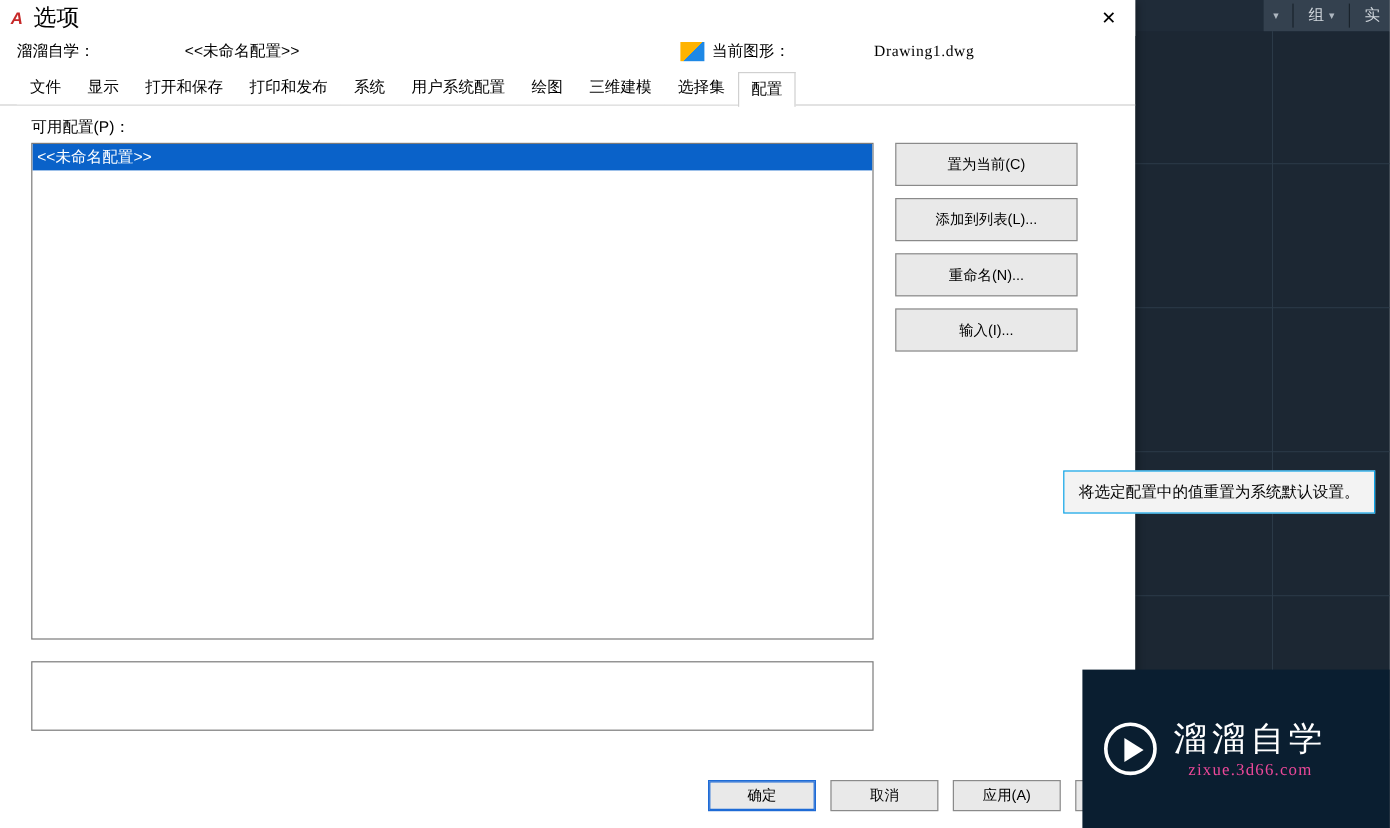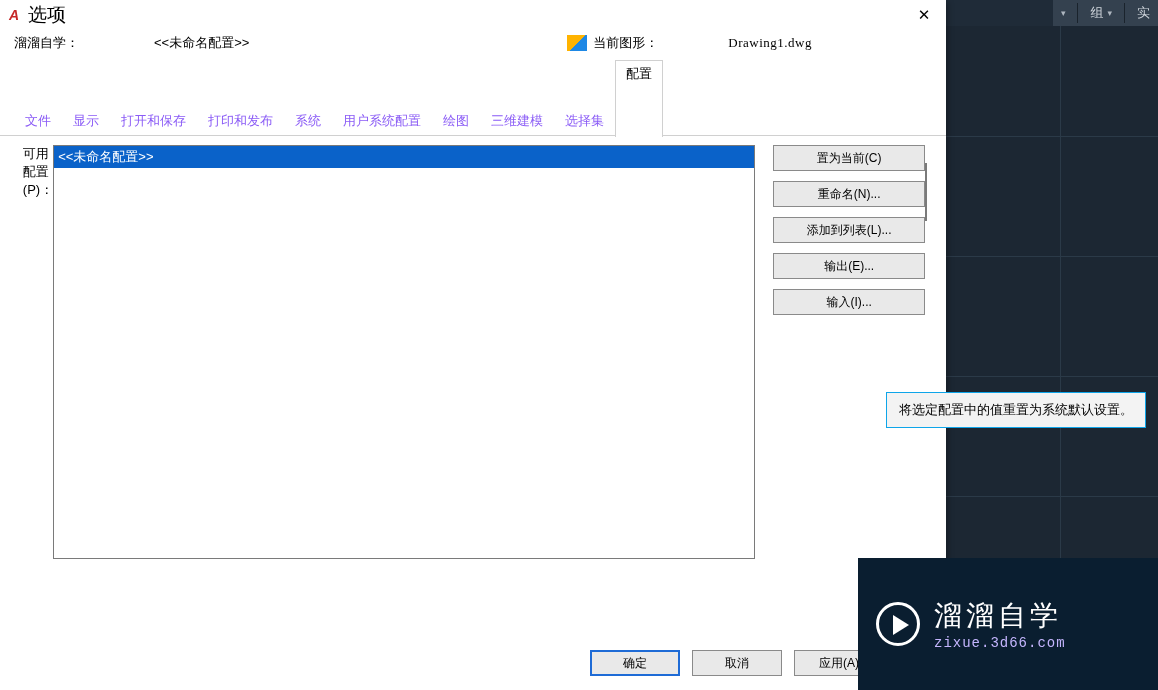--- a/index.html
+++ b/index.html
@@ -118,29 +118,28 @@
     position: relative;
     background: #fff;
   }
   .tab.active {
     border-color: #d0d0d0;
     background: #fff;
     z-index: 2;
     top: 1px;
     margin-bottom: -1px;
   }
-  .tab:not(.active) { color: #8b5cf6; margin-top: 48px; }
+  .tab:not(.active) { color: #000000; }
 
   .content {
     flex: 1;
     padding: 10px 22px 0 26px;
     display: flex;
-    flex-direction: row;
-    position: relative;
-    justify-content: center;
+    flex-direction: column;
+    position: relative;
   }
   .avail-label { font-size: 13px; margin-bottom: 4px; }
 
   .body-row {
     display: flex;
     gap: 18px;
   }
   .listbox {
     width: 702px;
     height: 414px;
@@ -158,21 +157,21 @@
   }
 
   .sidebtns {
     display: flex;
     flex-direction: column;
     gap: 10px;
     padding-top: 0;
     width: 152px;
   }
   .winbtn {
-    height: 26px;
+    height: 36px;
     border: 1px solid #8a8a8a;
     background: #e9e9e9;
     font-size: 12px;
     font-family: inherit;
     cursor: pointer;
     padding: 0 4px;
     display: flex; align-items: center; justify-content: center;
     white-space: nowrap;
   }
   .winbtn.hovered { background: #e6f2fb; border-color: #4a90d9; }
@@ -211,21 +210,21 @@
     font-size: 13px;
     white-space: nowrap;
     z-index: 50;
   }
 
   
   .watermark {
     position: absolute;
     right: 0;
     bottom: 0;
-    width: 300px;
+    width: 256px;
     height: 132px;
     background: #0a1e30;
     display: flex;
     align-items: center;
     gap: 14px;
     padding-left: 18px;
     z-index: 60;
   }
   .wm-icon {
     width: 44px; height: 44px;
@@ -237,21 +236,21 @@
     content: '';
     position: absolute;
     left: 14px; top: 10px;
     width: 0; height: 0;
     border-left: 16px solid #fff;
     border-top: 10px solid transparent;
     border-bottom: 10px solid transparent;
   }
   .wm-text { color: #fff; display: flex; flex-direction: column; }
   .wm-text .t1 { font-size: 28px; font-weight: 500; letter-spacing: 4px; }
-  .wm-text .t2 { font-size: 14px; letter-spacing: 1px; color: #c4b5fd; font-family: Liberation Mono, monospace; }
+  .wm-text .t2 { font-size: 14px; letter-spacing: 1px; color: #ec4899; font-family: Liberation Serif, serif; text-align: center; }
 </style>
 </head>
 <body>
 
 <div class="draw-area"></div>
 
 <div class="bg-ribbon">
   <div class="item">
     <span class="drop-arrow">▾</span>
   </div>
@@ -300,23 +299,22 @@
     </div>
 
   <div class="content">
     <div class="avail-label">可用配置(P)：</div>
     <div class="body-row">
       <div class="listbox" id="profile-list">
           <div class="item selected">&lt;&lt;未命名配置&gt;&gt;</div>
         </div>
       <div class="sidebtns">
         <button class="winbtn">置为当前(C)</button>
+        <button class="winbtn">添加到列表(L)...</button>
         <button class="winbtn">重命名(N)...</button>
-        <button class="winbtn">添加到列表(L)...</button>
-        <button class="winbtn">输出(E)...</button>
         <button class="winbtn">输入(I)...</button>
       </div>
     </div>
     <div class="desc-box"></div>
   </div>
 
   <div class="dlg-bottom">
     <button class="winbtn default">确定</button>
     <button class="winbtn">取消</button>
     <button class="winbtn">应用(A)</button>

